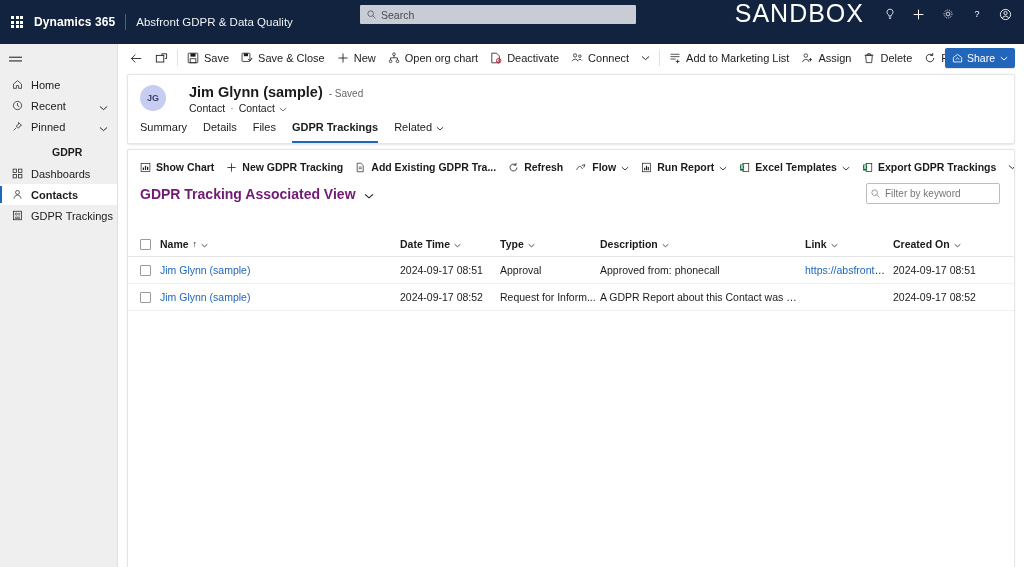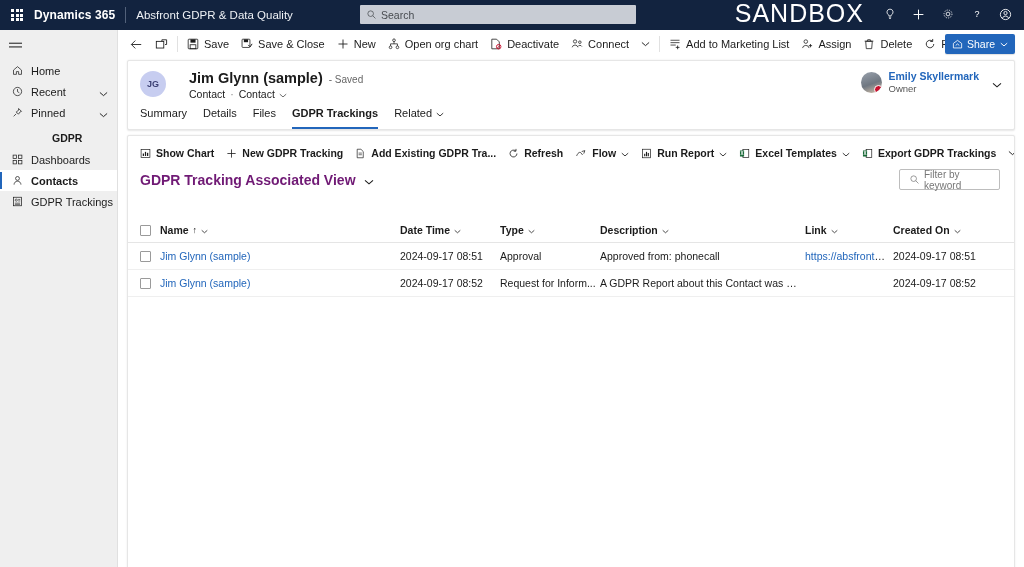--- a/index.html
+++ b/index.html
@@ -6,21 +6,21 @@
   html, body {
     width: 1024px; height: 567px;
     font-family: "Liberation Sans", sans-serif;
     background: #ffffff;
     overflow: hidden;
     -webkit-font-smoothing: antialiased;
   }
 
   
   .topnav {
-    height: 30px; width: 1024px;
+    height: 44px; width: 1024px;
     background: #12233f;
     display: flex; align-items: center;
     color: #ffffff;
     position: relative;
   }
   .waffle {
     width: 34px; height: 28px;
     display: flex; align-items: center; justify-content: center;
     cursor: pointer;
   }
@@ -231,23 +231,23 @@
   .gcmd .drop { margin-left: 5px; }
 
   .view-row {
     height: 30px; display: flex; align-items: center;
     padding: 0 12px; position: relative;
   }
   .view-title { font-size: 14px; font-weight: bold; color: #701a75; }
   .view-chev { margin-left: 8px; cursor: pointer; }
   .filter-box {
     position: absolute; right: 14px; top: 4px;
-    width: 101px; height: 21px;
+    width: 134px; height: 21px;
     border: 1px solid #bdbdbd; border-radius: 2px;
-    display: flex; align-items: center; padding-left: 10px;
+    display: flex; align-items: center; padding-left: 4px;
     background: #fff;
   }
   .filter-box .fi { margin-right: 5px; display:flex; align-items:center;}
   .filter-ph { font-size: 10px; color: #767676; }
 
   
   table.grid { width: 100%; border-collapse: collapse; table-layout: fixed; margin-top: 24px; }
   table.grid th {
     font-size: 10.5px; font-weight: bold; color: #1b1b1b;
     text-align: left; padding: 5px 4px 6px 0;
@@ -603,32 +603,20 @@
             <span class="dot">·</span>
             <span>Contact</span>
             <span class="drop">
               <svg width="8" height="5" viewBox="0 0 10 6">
                   <path d="M1 1.3 5 4.8 9 1.3" fill="none" stroke="#555" stroke-width="1.05"></path>
                 </svg>
             </span>
           </div>
         </div>
 
-        <div class="owner">
-          <div class="owner-pic"></div>
-          <div class="owner-txt">
-            <div class="owner-name">Emily Skyllermark</div>
-            <div class="owner-role">Owner</div>
-          </div>
-          <span class="owner-chev">
-            <svg width="10" height="6" viewBox="0 0 10 6">
-                <path d="M1 1.3 5 4.8 9 1.3" fill="none" stroke="#1b1b1b" stroke-width="1.05"></path>
-              </svg>
-          </span>
-        </div>
       </div>
 
       <div class="tabs">
         <div class="tab">
           <span>Summary</span>
         </div>
         <div class="tab">
           <span>Details</span>
         </div>
         <div class="tab">

